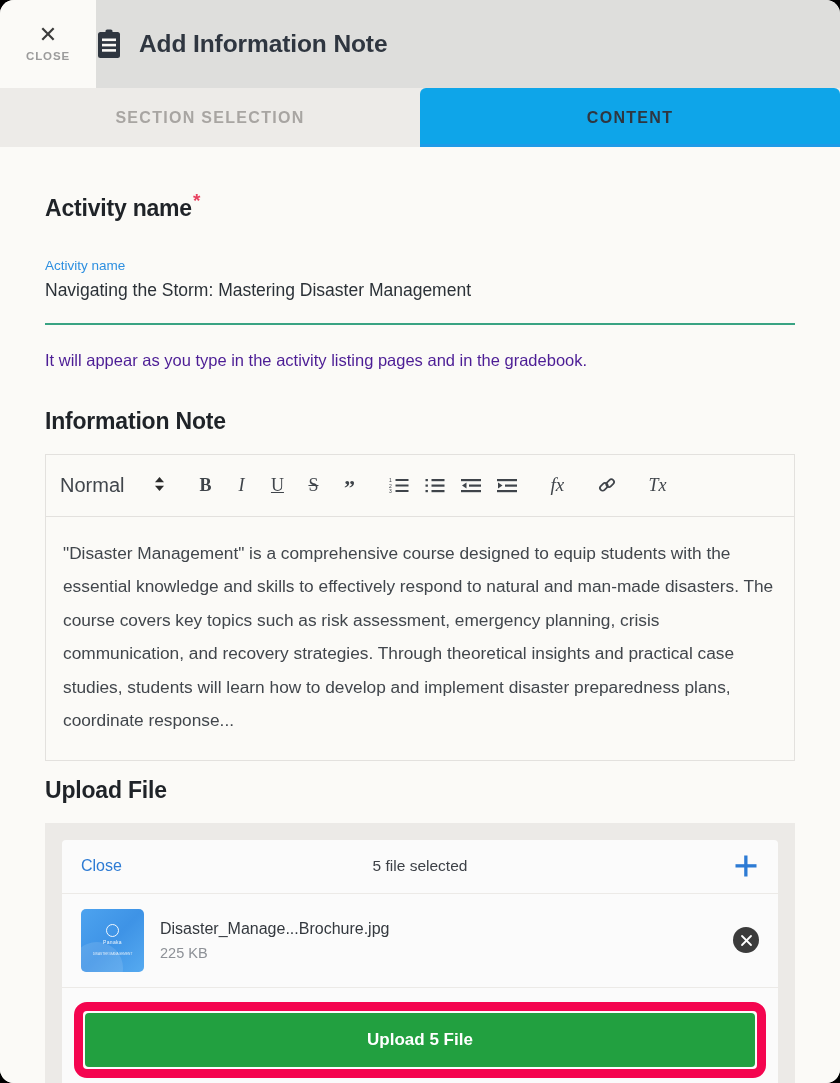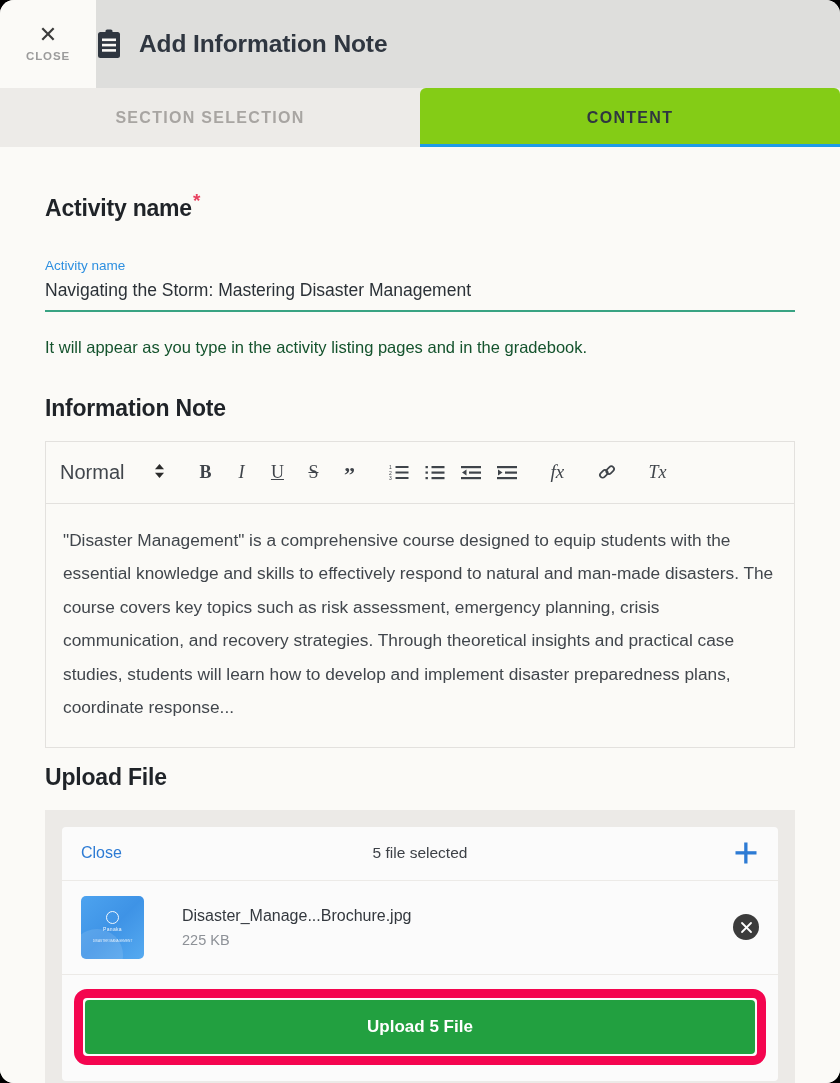--- a/index.html
+++ b/index.html
@@ -80,21 +80,21 @@
     align-items: center;
     justify-content: center;
     font-size: 16px;
     letter-spacing: 1.3px;
     font-weight: 600;
     color: #a8a5a2;
     cursor: pointer;
     position: relative;
   }
   .tab.active {
-    background: #84cc16;
+    background: #0ea5e9;
     color: #2f3640;
     border-radius: 6px 6px 0 0;
   }
   .tab.active::after {
     content: "";
     position: absolute;
     left: 0; right: 0; bottom: 0;
     height: 3.5px;
     background: #1e9be8;
   }
@@ -127,27 +127,27 @@
     margin-bottom: 7px;
   }
   .field-input {
     width: 750px;
     font-size: 17.5px;
     color: #2b3137;
     border: none;
     border-bottom: 2px solid #39a383;
     background: transparent;
     outline: none;
-    padding: 0 0 9px 0;
+    padding: 0 0 22px 0;
     font-family: "Liberation Sans", sans-serif;
   }
   .field-help {
     margin-top: 26px;
     font-size: 16.5px;
-    color: #14532d;
+    color: #4c1d95;
   }
 
   
   .editor-heading { margin-top: 38px; margin-bottom: 19px; }
 
   .editor {
     width: 750px;
     border: 1px solid #e3e1de;
     background: #fbfaf7;
   }
@@ -274,21 +274,21 @@
     z-index: 2;
   }
   .thumb-t2 {
     font-size: 3.2px;
     color: rgba(255,255,255,0.8);
     margin-top: 5px;
     z-index: 2;
     text-align: center;
     line-height: 4px;
   }
-  .file-meta { flex: 1; padding-left: 10px; margin-left: 28px; }
+  .file-meta { flex: 1; padding-left: 16px; }
   .file-name {
     font-size: 16px;
     color: #33383e;
     margin-bottom: 7px;
   }
   .file-size {
     font-size: 14.5px;
     color: #8d9197;
   }
   .file-remove {

